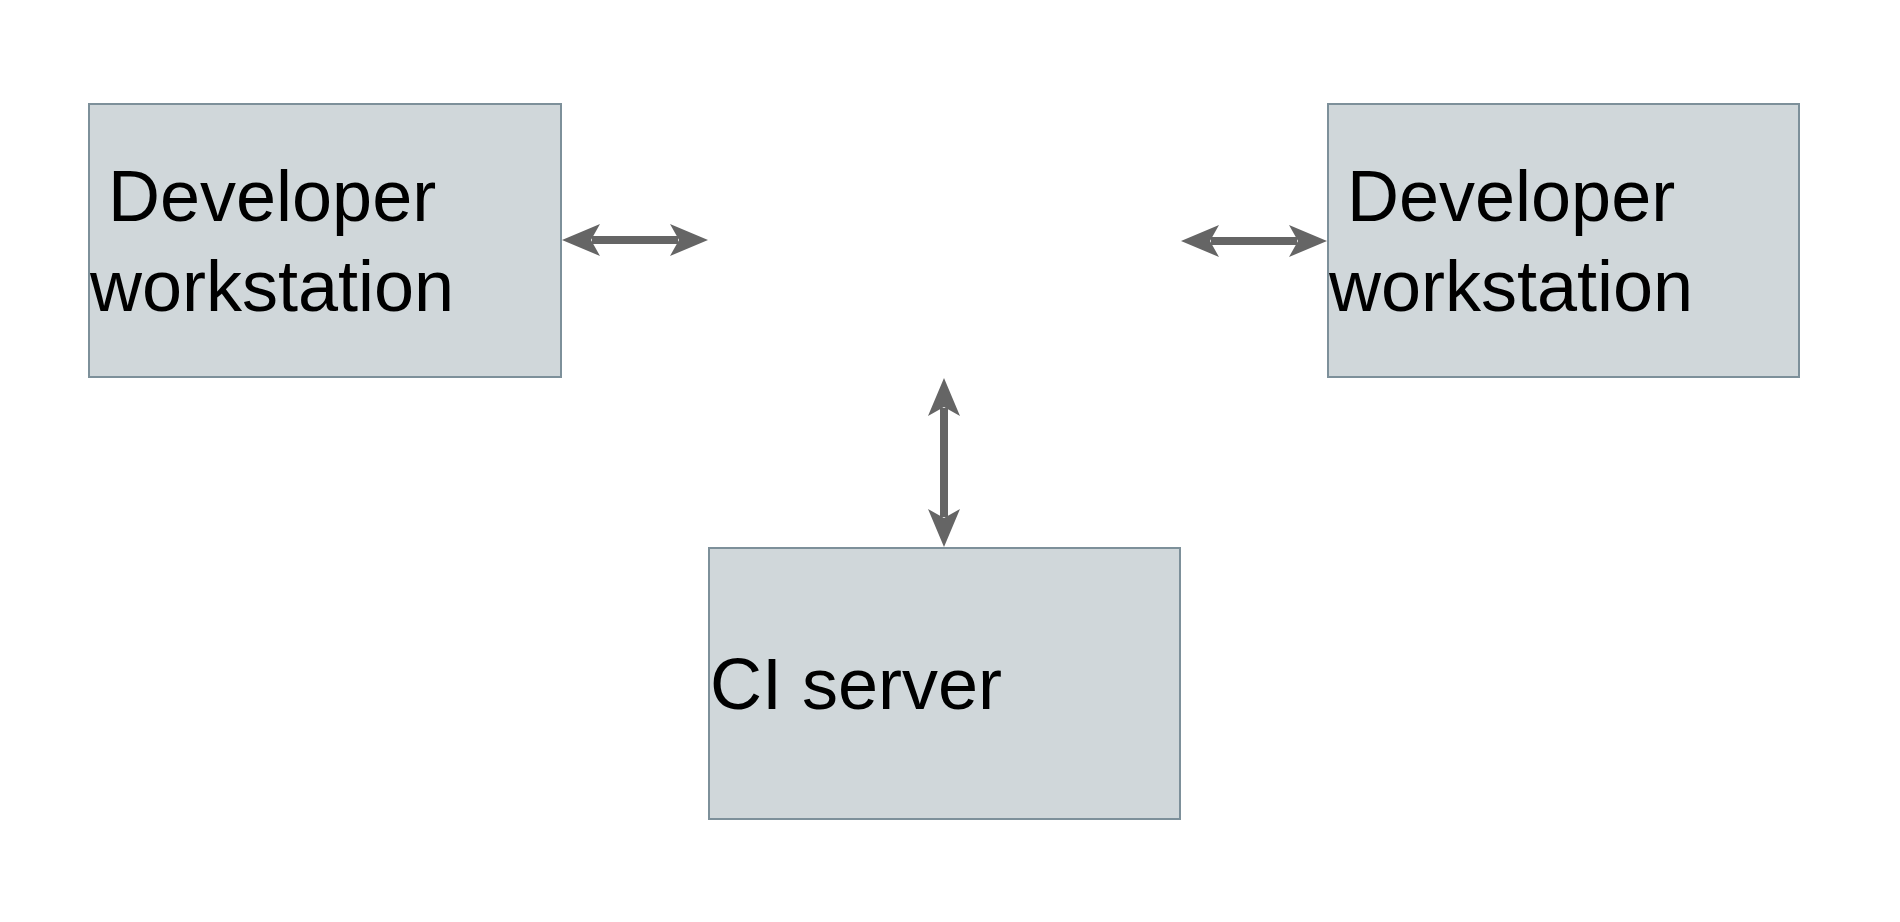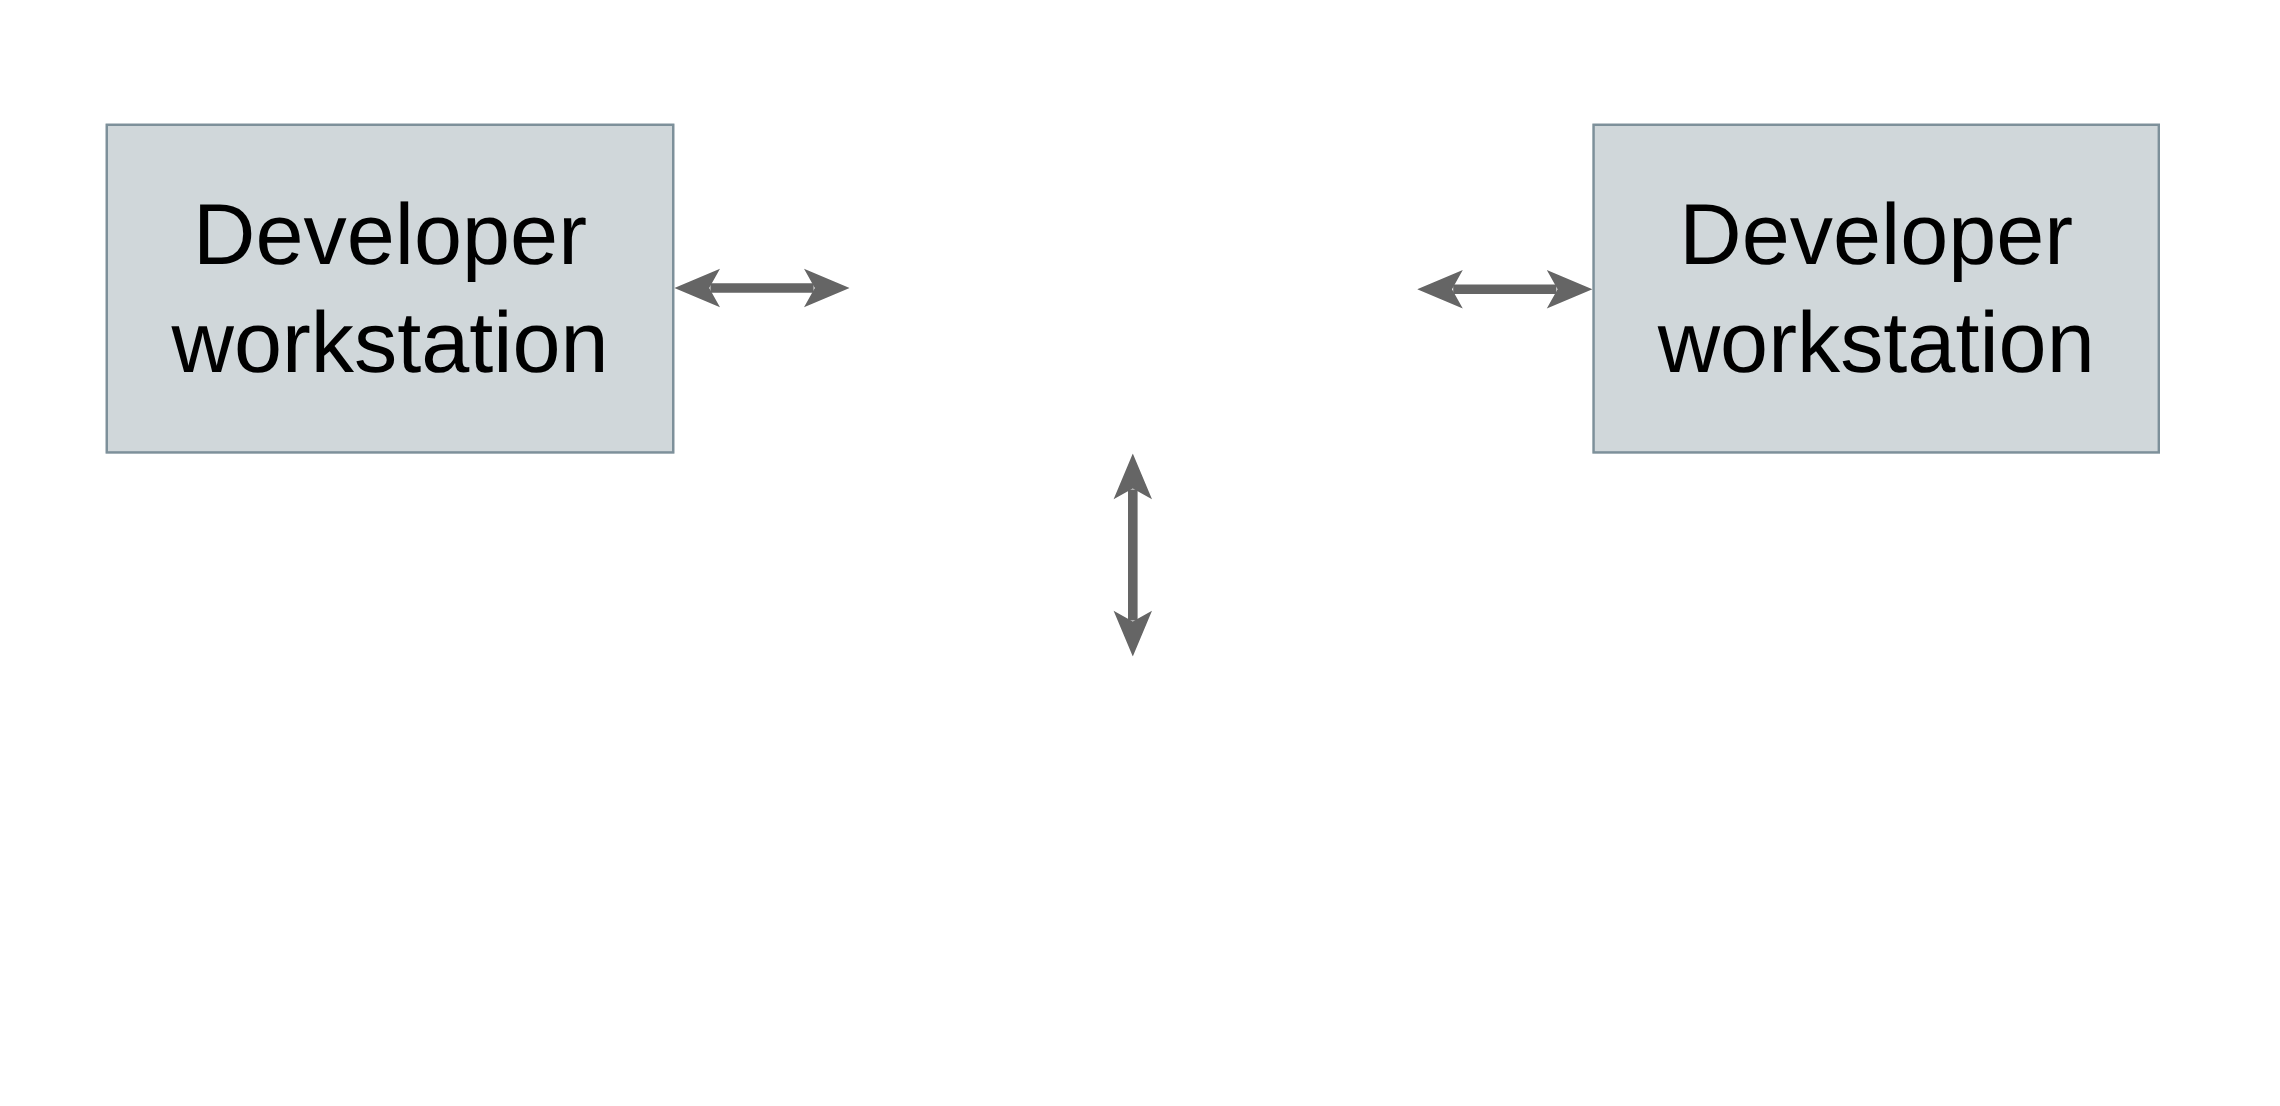--- a/index.html
+++ b/index.html
@@ -18,21 +18,20 @@
     position: relative;
     width: 1900px;
     height: 922px;
   }
   .node {
     position: absolute;
     background: var(--node-fill, #d0d7da);
     border: 2px solid var(--node-border, #7d909a);
     display: flex;
     align-items: center;
-    justify-content: center;
   }
   .node-label {
     white-space: pre-line;
     text-align: center;
     font-size: 72px;
     line-height: 1.25;
     color: var(--text, #000000);
     letter-spacing: 0px;
   }
   .node-dev-left   { left: 88px;   top: 103px; width: 474px; height: 275px; }
@@ -61,20 +60,23 @@
     <div class="node-label">Developer
 workstation</div>
   </div>
 
 
   <div class="node node-dev-right">
     <div class="node-label">Developer
 workstation</div>
   </div>
 
+  <div class="node node-ci">
+    <div class="node-label">CI server</div>
+  </div>
 
   <div class="arrow arrow-h1">
     <svg width="146" height="40" viewBox="0 0 146 40" xmlns="http://www.w3.org/2000/svg">
       <line x1="30" y1="20" x2="116" y2="20"></line>
       <polygon points="0,20 38,4 29,20 38,36"></polygon>
       <polygon points="146,20 108,4 117,20 108,36"></polygon>
     </svg>
   </div>
 
   <div class="arrow arrow-h2">

